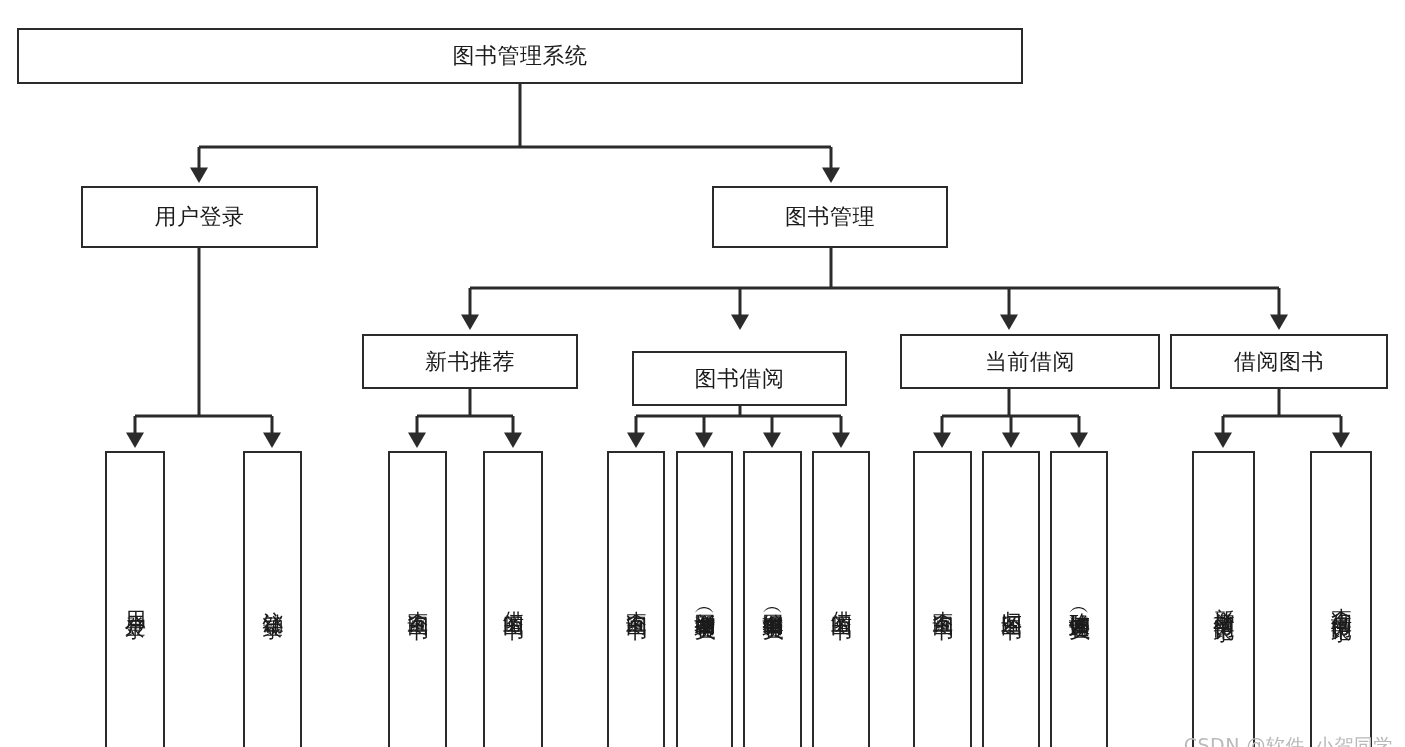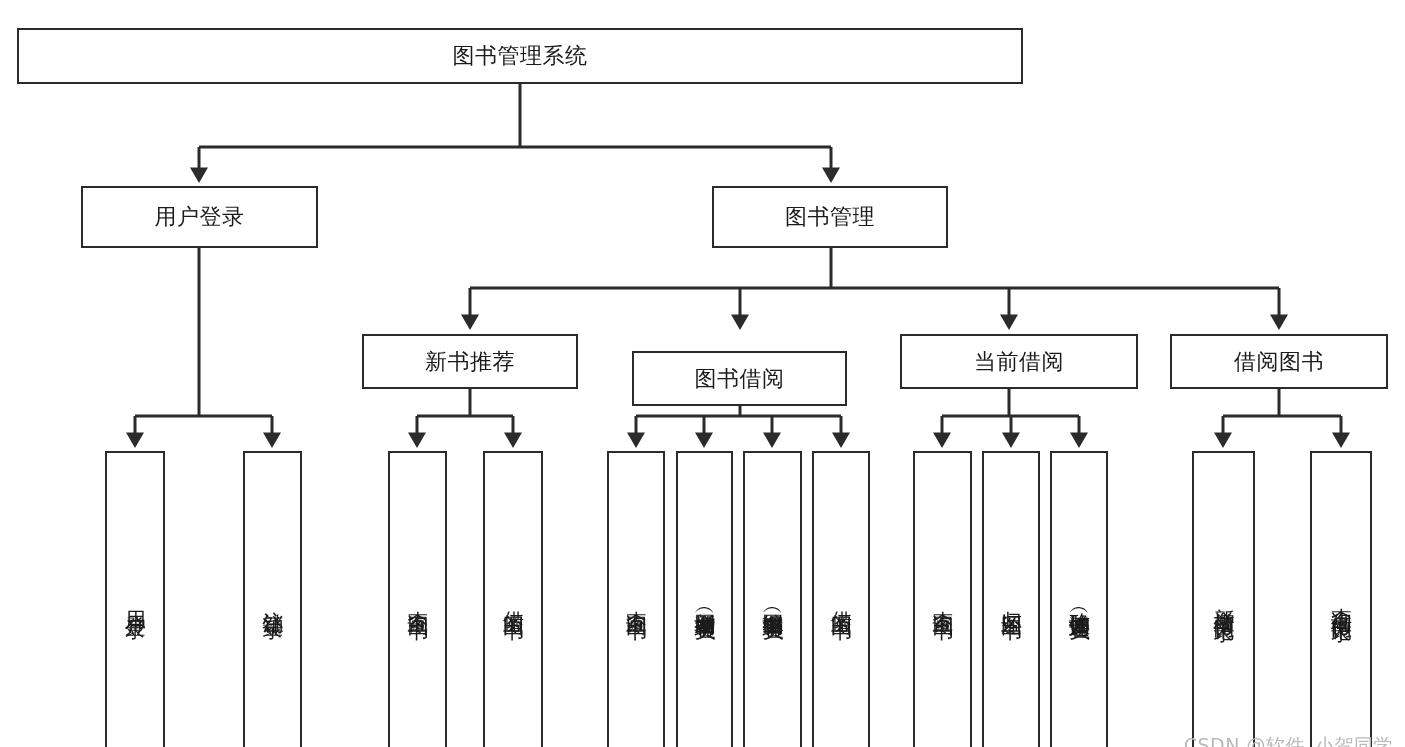--- a/index.html
+++ b/index.html
@@ -147,21 +147,21 @@
   <div class="node" id="node-l2-1" style="left: 712px; top: 170px; width: 236px; height: 62px;">
     <span class="node-label">图书管理</span>
   </div>
 
   <div class="node" id="node-l3-0" style="left: 362px; top: 318px; width: 216px; height: 55px;">
     <span class="node-label">新书推荐</span>
   </div>
   <div class="node" id="node-l3-1" style="left: 632px; top: 318px; width: 215px; height: 55px; margin-top: 17px;">
     <span class="node-label">图书借阅</span>
   </div>
-  <div class="node" id="node-l3-2" style="left: 900px; top: 318px; width: 238px; height: 55px;">
+  <div class="node" id="node-l3-2" style="left: 900px; top: 318px; width: 260px; height: 55px;">
     <span class="node-label">当前借阅</span>
   </div>
   <div class="node" id="node-l3-3" style="left: 1170px; top: 318px; width: 218px; height: 55px;">
     <span class="node-label">借阅图书</span>
   </div>
 
   <div class="node leaf" id="node-leaf-0" style="left: 105px; top: 435px; width: 60px; height: 298px;">
     <span class="node-label">用户登录</span>
   </div>
   <div class="node leaf" id="node-leaf-1" style="left: 243px; top: 435px; width: 59px; height: 298px;">

